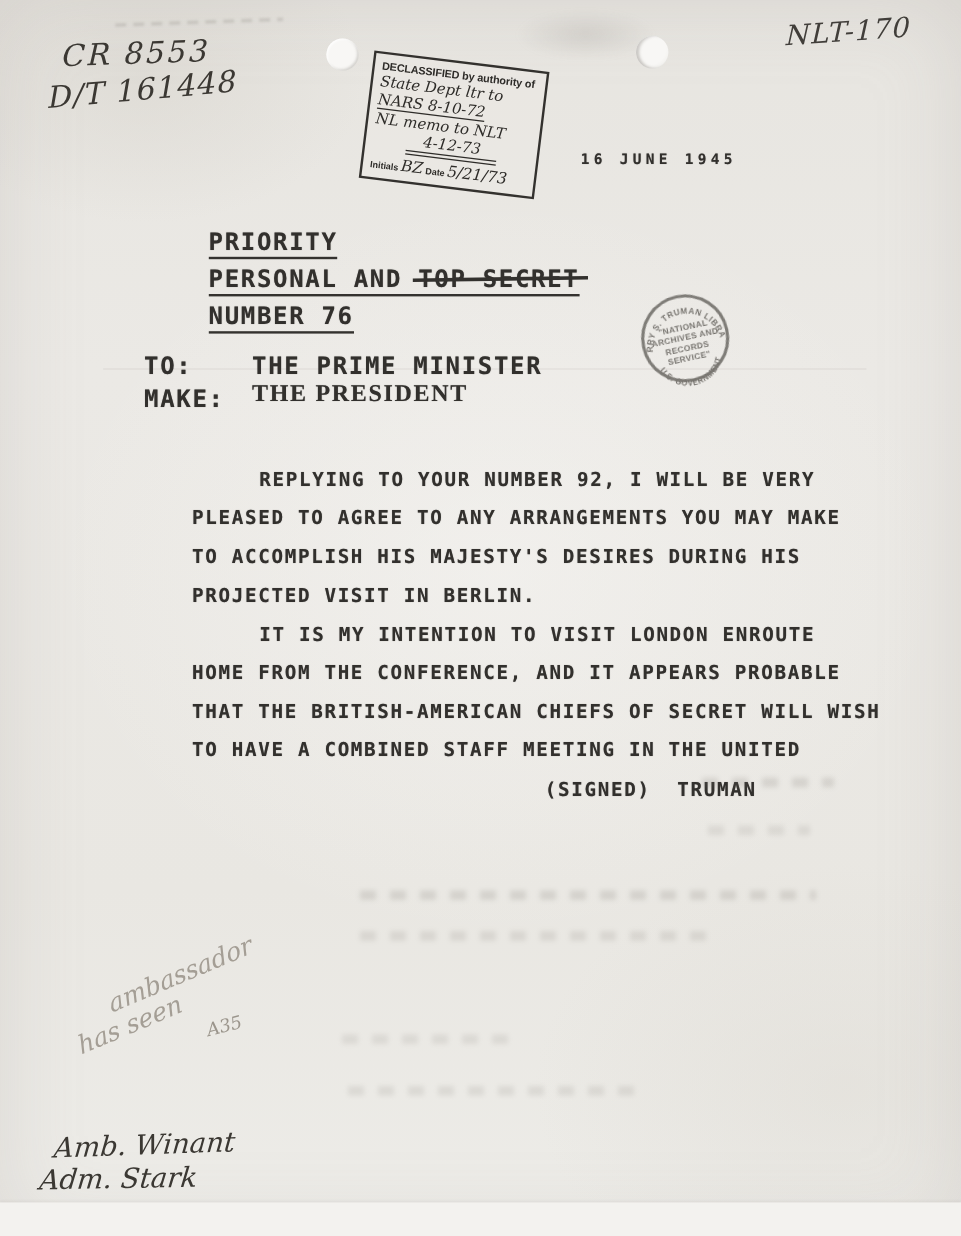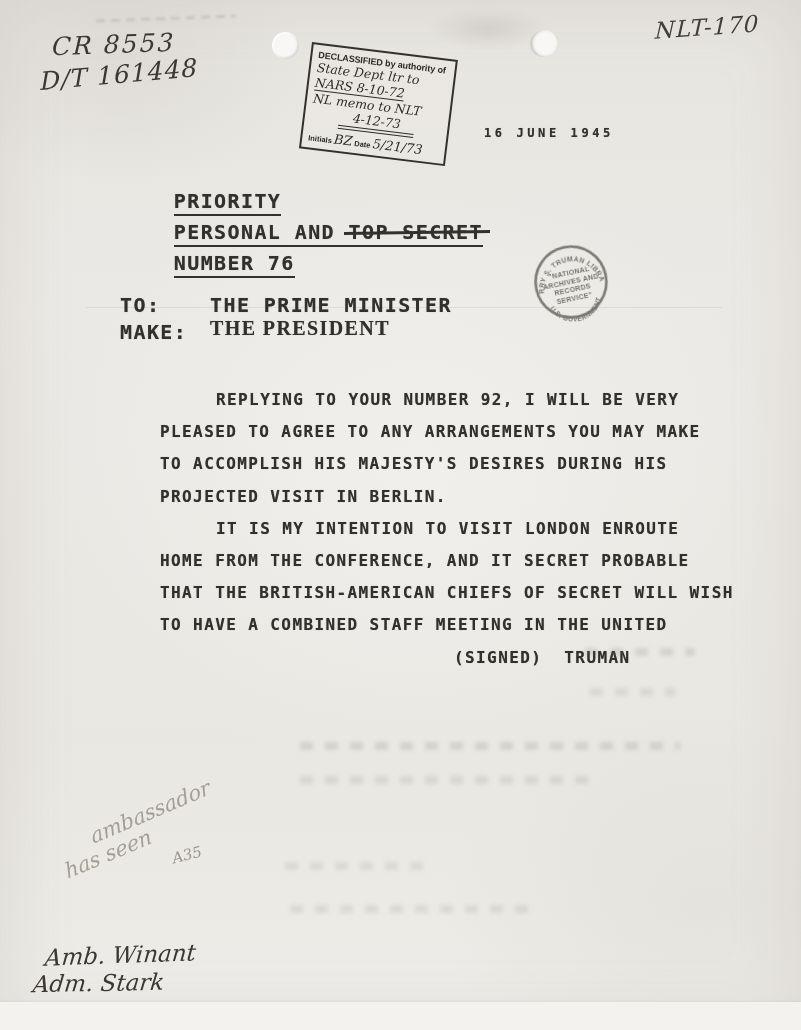--- a/index.html
+++ b/index.html
@@ -161,21 +161,21 @@
     <text class="ctr-t" x="40" y="50" text-anchor="middle">RECORDS</text>
     <text class="ctr-t" x="40" y="58.5" text-anchor="middle">SERVICE"</text>
   </svg>
 
   <div class="body-text">
     <div class="bl indent">REPLYING TO YOUR NUMBER 92, I WILL BE VERY</div>
     <div class="bl">PLEASED TO AGREE TO ANY ARRANGEMENTS YOU MAY MAKE</div>
     <div class="bl">TO ACCOMPLISH HIS MAJESTY'S DESIRES DURING HIS</div>
     <div class="bl">PROJECTED VISIT IN BERLIN.</div>
     <div class="bl indent">IT IS MY INTENTION TO VISIT LONDON ENROUTE</div>
-    <div class="bl">HOME FROM THE CONFERENCE, AND IT SECRET PROBABLE</div>
+    <div class="bl">HOME FROM THE CONFERENCE, AND IT APPEARS PROBABLE</div>
     <div class="bl">THAT THE BRITISH-AMERICAN CHIEFS OF SECRET WILL WISH</div>
     <div class="bl">TO HAVE A COMBINED STAFF MEETING IN THE UNITED</div>
     <div class="bl sig">(SIGNED)  TRUMAN</div>
   </div>
 
   <div class="bleed" style="left:585px;top:648px;width:110px;"></div>
   <div class="bleed" style="left:590px;top:688px;width:85px;opacity:0.3;"></div>
   <div class="bleed" style="left:300px;top:742px;width:380px;"></div>
   <div class="bleed" style="left:300px;top:776px;width:300px;opacity:0.34;"></div>
   <div class="bleed" style="left:285px;top:862px;width:140px;opacity:0.3;"></div>

